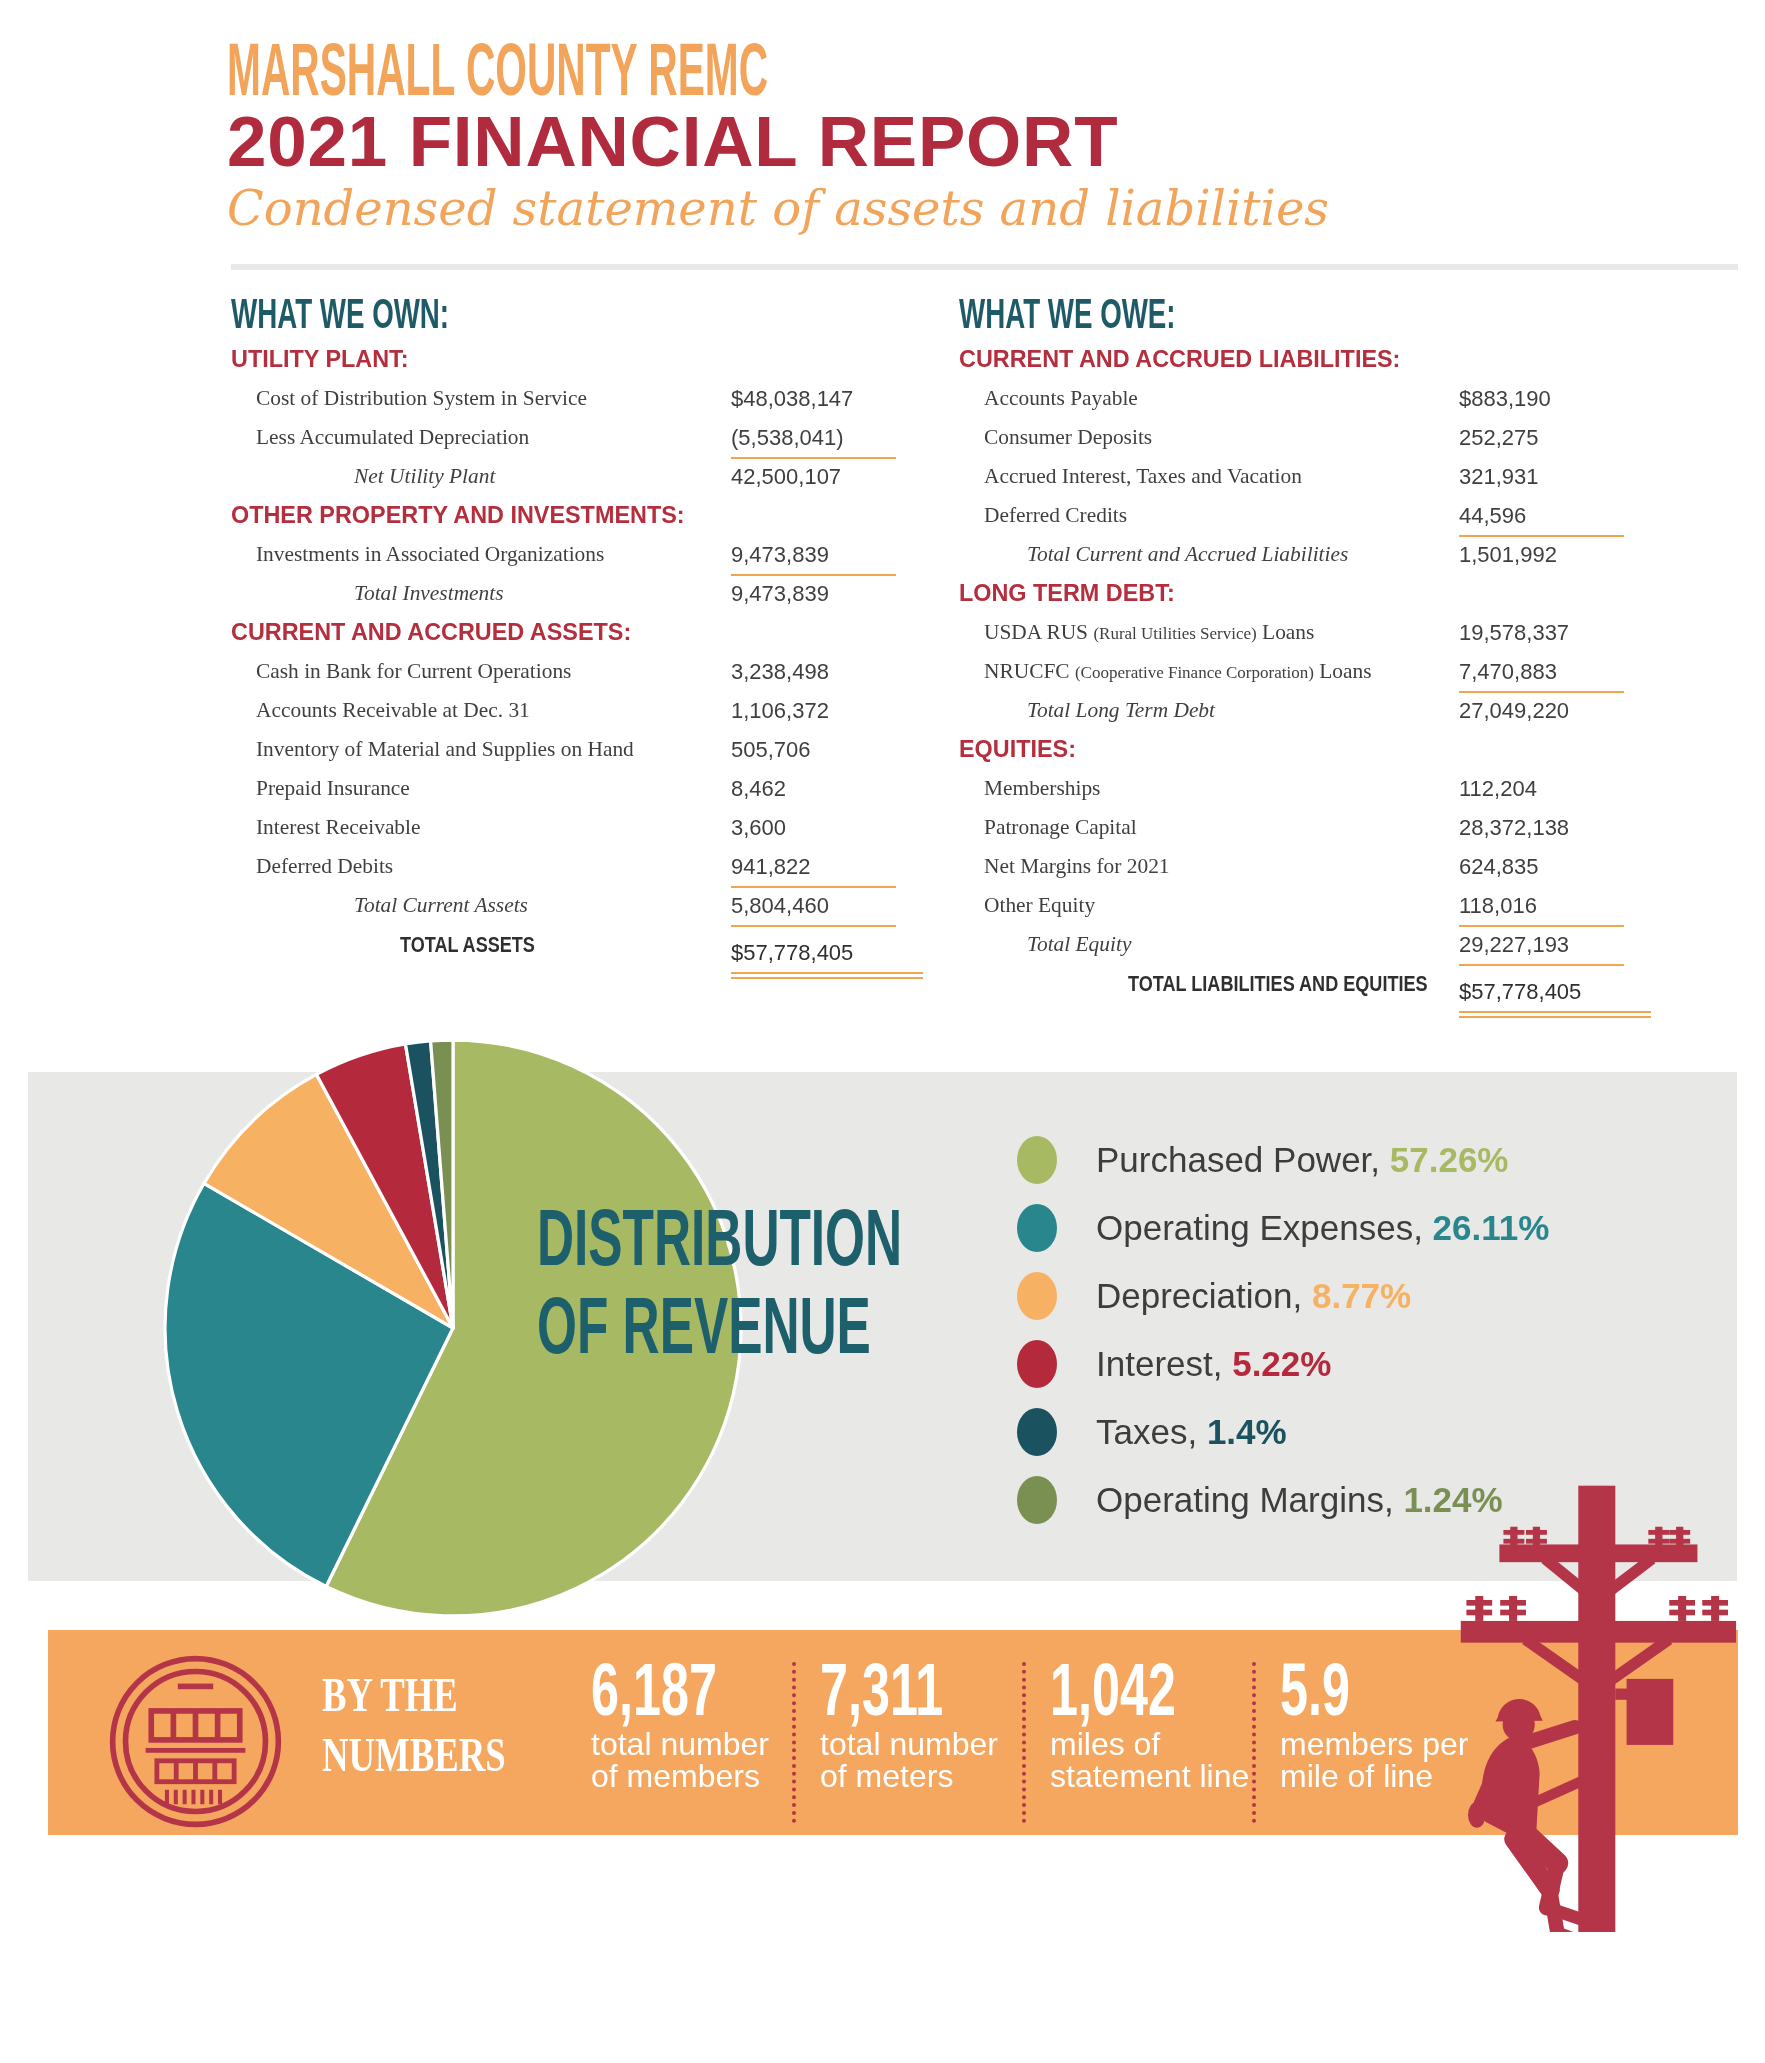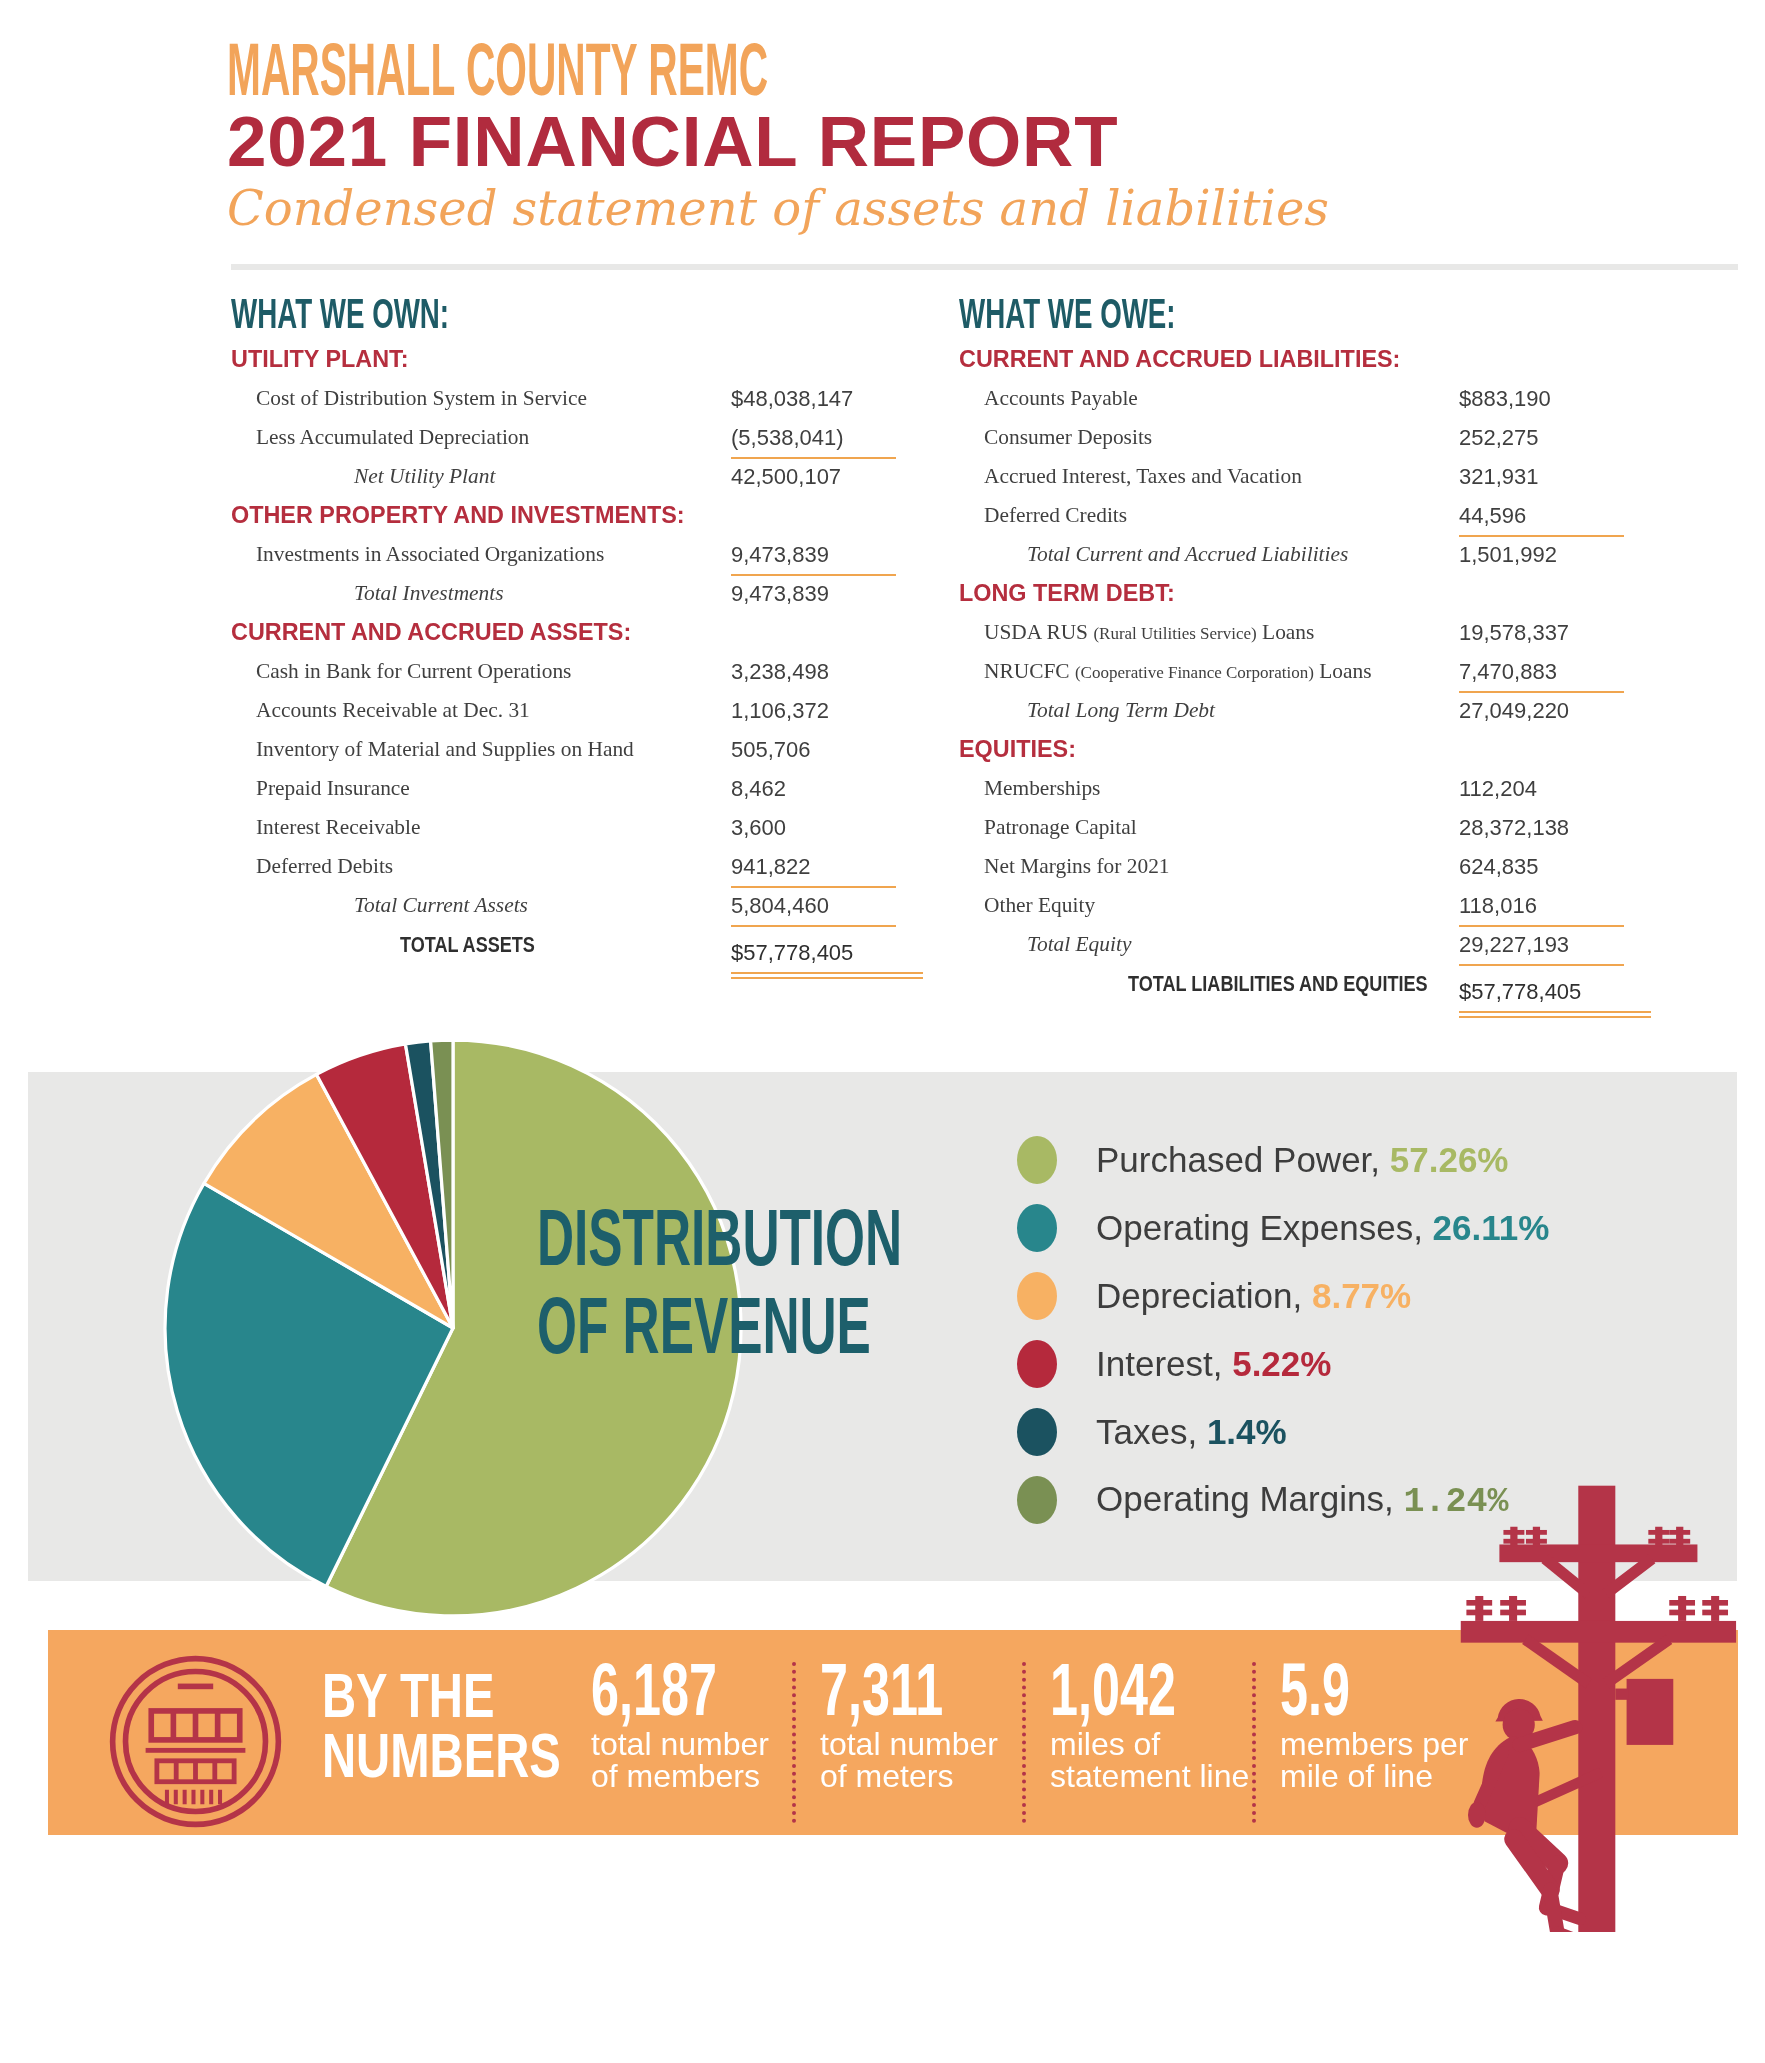--- a/index.html
+++ b/index.html
@@ -43,21 +43,21 @@
   .chart-title .cx{transform:scaleX(0.65);}
   .legend{left:1017px;top:1126px;}
   .legend-item{display:flex;align-items:center;height:68px;}
   .legend-dot{width:40px;height:48px;border-radius:50%;margin-right:39px;flex:none;}
   .legend-label{font-size:35px;color:#3D3D3D;white-space:nowrap;}
   .legend-pct{font-weight:bold;}
 
   
   .bar{left:48px;top:1630px;width:1690px;height:205px;background:#F5A75F;}
   .meter-icon{position:absolute;left:59px;top:22.6px;width:177px;height:177px;}
-  .btn-head{position:absolute;left:274px;top:35px;color:#fff;font-size:63px;font-weight:bold;line-height:60px;}
+  .btn-head{position:absolute;left:274px;top:35px;color:#fff;font-size:49px;font-weight:bold;line-height:60px;font-family:Liberation Serif, serif;}
   .btn-head .cx{transform:scaleX(0.75);}
   .stat{position:absolute;top:0;}
   .stat-num{position:absolute;top:22.6px;left:0;color:#fff;font-size:74px;font-weight:bold;line-height:74px;}
   .stat-num .cx{transform:scaleX(0.68);}
   .stat-lbl{position:absolute;top:98px;left:0;color:#fff;font-size:32px;line-height:32px;white-space:nowrap;}
   .vdiv{position:absolute;top:32px;width:0;height:161px;border-left:4.8px dotted #B43448;}
 
   .pole-wrap{left:1435px;top:1483px;width:322px;height:556px;}
 </style>
 </head>
@@ -242,21 +242,21 @@
       <div class="legend-item">
         <span class="legend-dot" style="background: rgb(181, 41, 60);"></span>
         <span class="legend-label">Interest, <span class="legend-pct" style="color: rgb(181, 41, 60);">5.22%</span></span>
       </div>
       <div class="legend-item">
         <span class="legend-dot" style="background: rgb(27, 82, 96);"></span>
         <span class="legend-label">Taxes, <span class="legend-pct" style="color: rgb(27, 82, 96);">1.4%</span></span>
       </div>
       <div class="legend-item">
         <span class="legend-dot" style="background: rgb(122, 144, 83);"></span>
-        <span class="legend-label">Operating Margins, <span class="legend-pct" style="color: rgb(122, 144, 83); font-family: Liberation Mono, monospace;">1.24%</span></span>
+        <span class="legend-label">Operating Margins, <span class="legend-pct" style="color: rgb(122, 144, 83);">1.24%</span></span>
       </div>
     </div>
 
   <div class="abs bar">
     <div class="meter-icon">
       <svg width="177" height="177" viewBox="0 0 220 220">
         <g fill="none" stroke="#B43448" stroke-width="7">
           <circle cx="110" cy="110" r="103"></circle>
           <circle cx="110" cy="110" r="87"></circle>
           <rect x="55" y="72" width="110" height="36"></rect>

